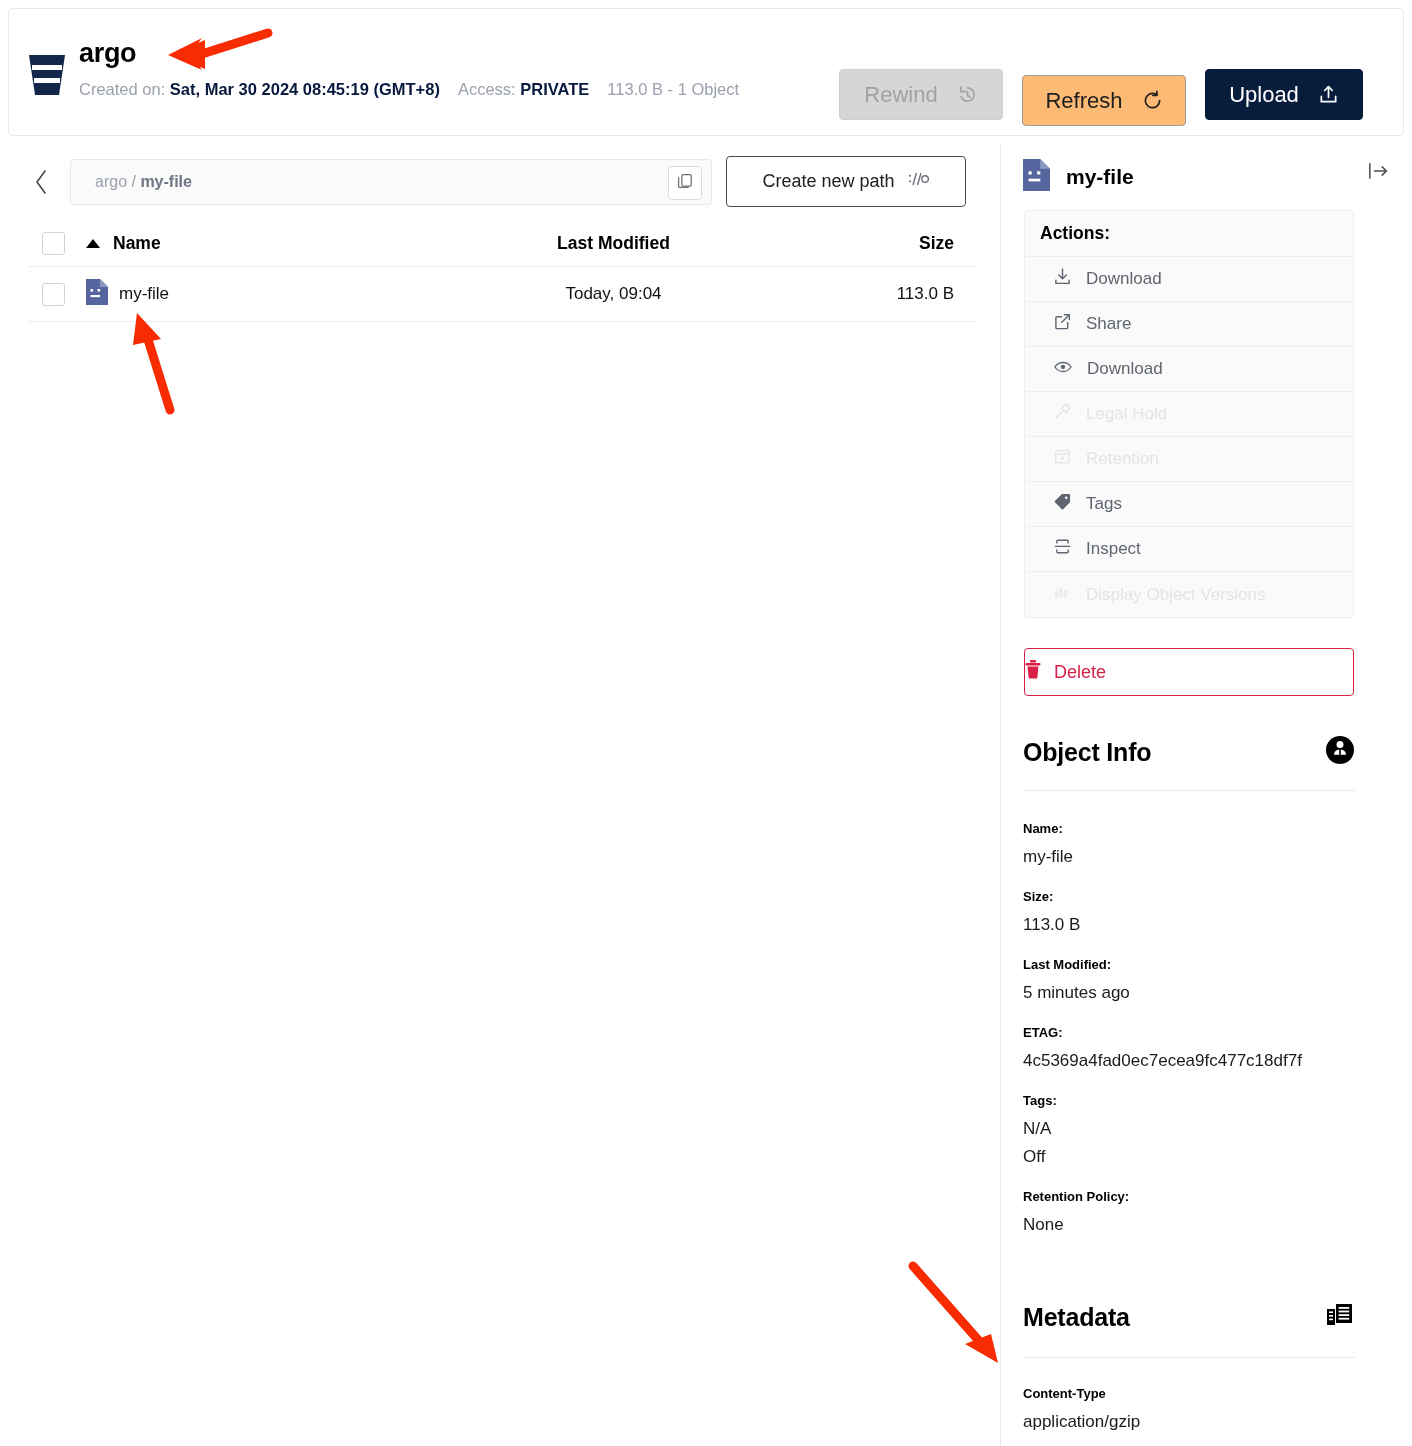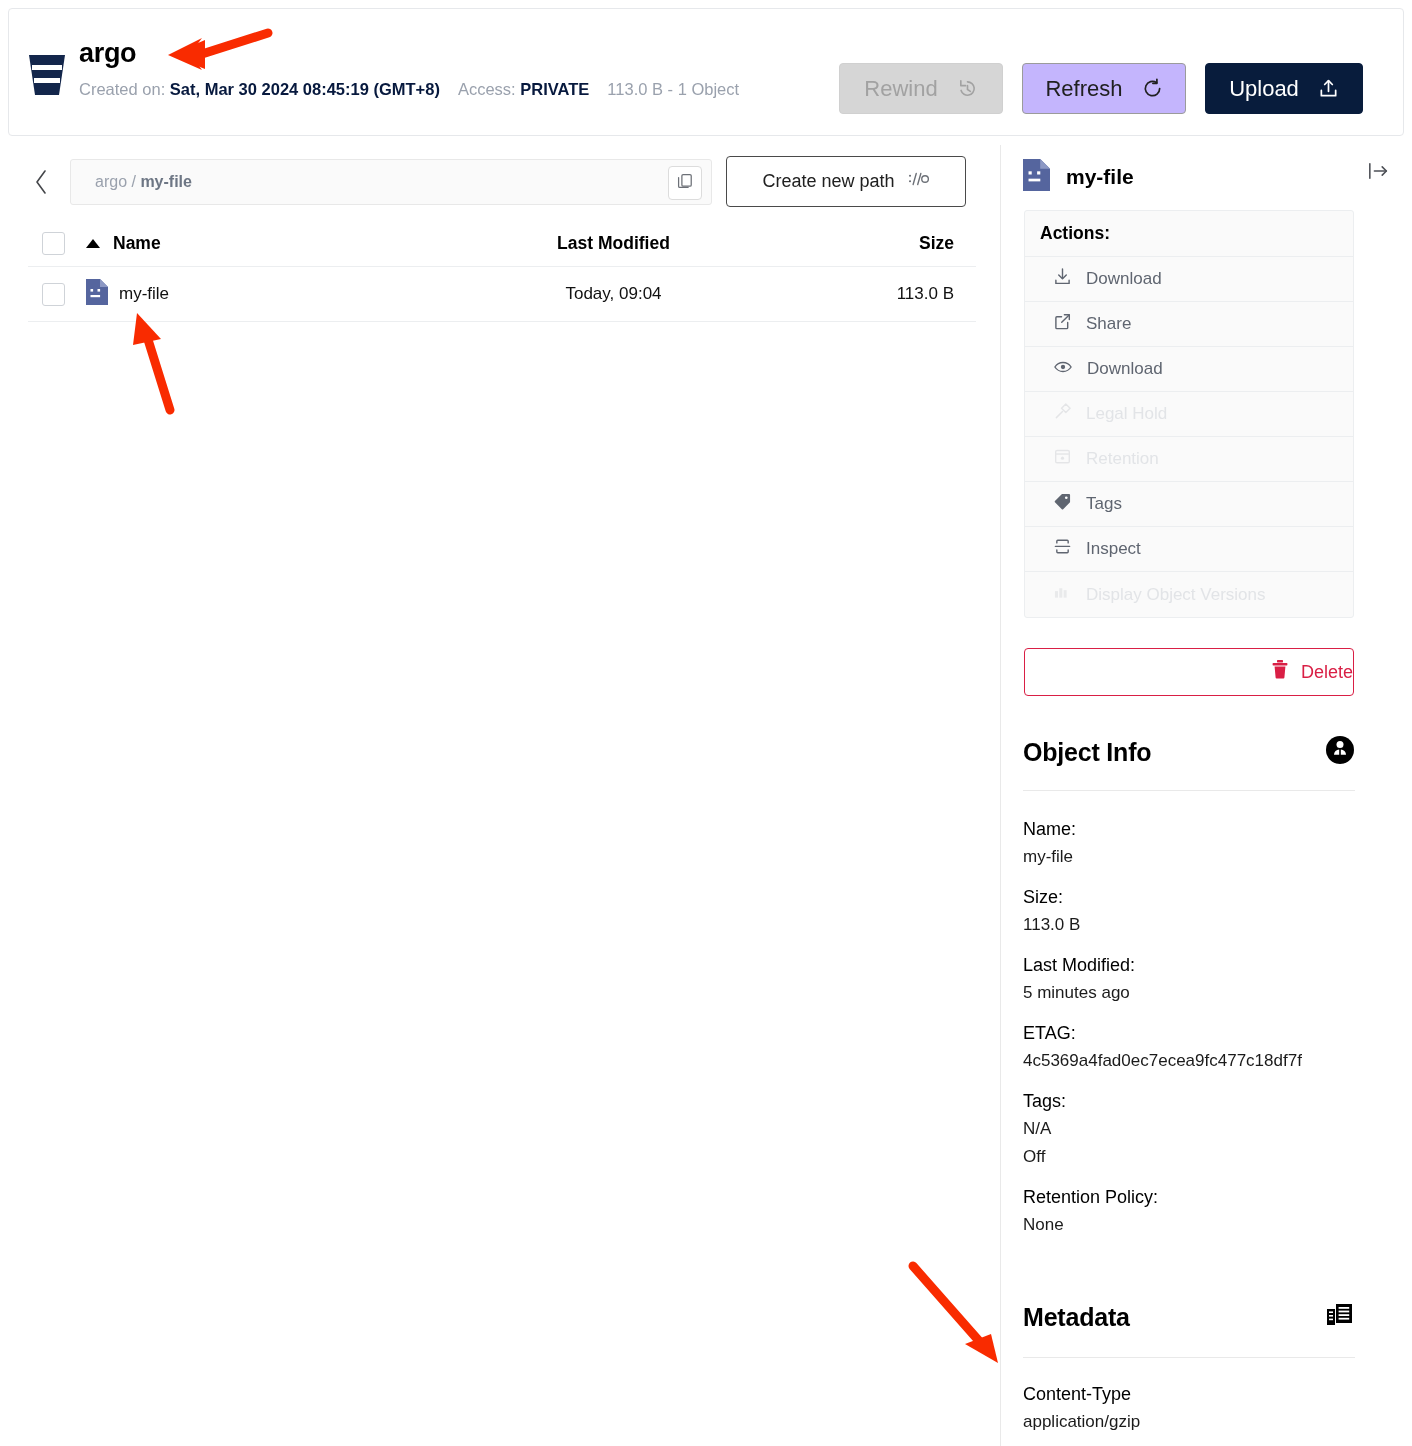--- a/index.html
+++ b/index.html
@@ -62,23 +62,24 @@
     cursor: pointer;
     padding: 0 24px;
     white-space: nowrap;
   }
   .btn-rewind {
     background: #d6d6d6; color: #a2a2a2;
     border: 1px solid #d0d0d0; cursor: default;
     width: 164px;
   }
   .btn-refresh {
-    background: #c4b5fd; color: #202020;
+    background: #fdba74; color: #202020;
     border: 1px solid #9b9b9b;
     width: 164px;
+    margin-top: 12px;
   }
   .btn-upload {
     background: #081c3c; color: #ffffff;
     border: 1px solid #081c3c;
     width: 158px;
   }
   .btn svg { display: block; }
 
   
   .divider-v {
@@ -199,37 +200,37 @@
   }
   .action-item:last-child { border-bottom: none; }
   .action-item.disabled { color: #e2e4e7; cursor: default; }
   .action-item.disabled svg { opacity: .32; }
 
   .delete-btn {
     position: absolute; left: 23px; top: 503px;
     width: 330px; height: 48px;
     border: 1px solid #d91f45; border-radius: 4px;
     background: #fff; color: #d91f45;
-    display: flex; align-items: center; justify-content: flex-end; gap: 13px;
+    display: flex; align-items: center; justify-content: flex-start; gap: 13px;
     font-size: 18px; cursor: pointer;
   }
 
   .section-head {
     position: absolute; left: 22px;
     width: 332px;
     display: flex; align-items: center; justify-content: space-between;
   }
   .section-title { font-size: 25px; font-weight: bold; color: #000; letter-spacing: -0.2px; }
   .section-rule {
     position: absolute; left: 22px;
     width: 332px; height: 1px; background: #e9e9e9;
   }
 
   .kv { position: absolute; left: 22px; width: 340px; }
-  .kv-key { font-size: 18px; font-weight: normal; color: #000; line-height: 28px; }
+  .kv-key { font-size: 13px; font-weight: bold; color: #000; line-height: 28px; }
   .kv-val { font-size: 17px; color: #1b1b1b; line-height: 28px; }
 
   
   .annot { position: absolute; pointer-events: none; }
 </style>
 </head>
 <body>
 
 <div id="page">
 

